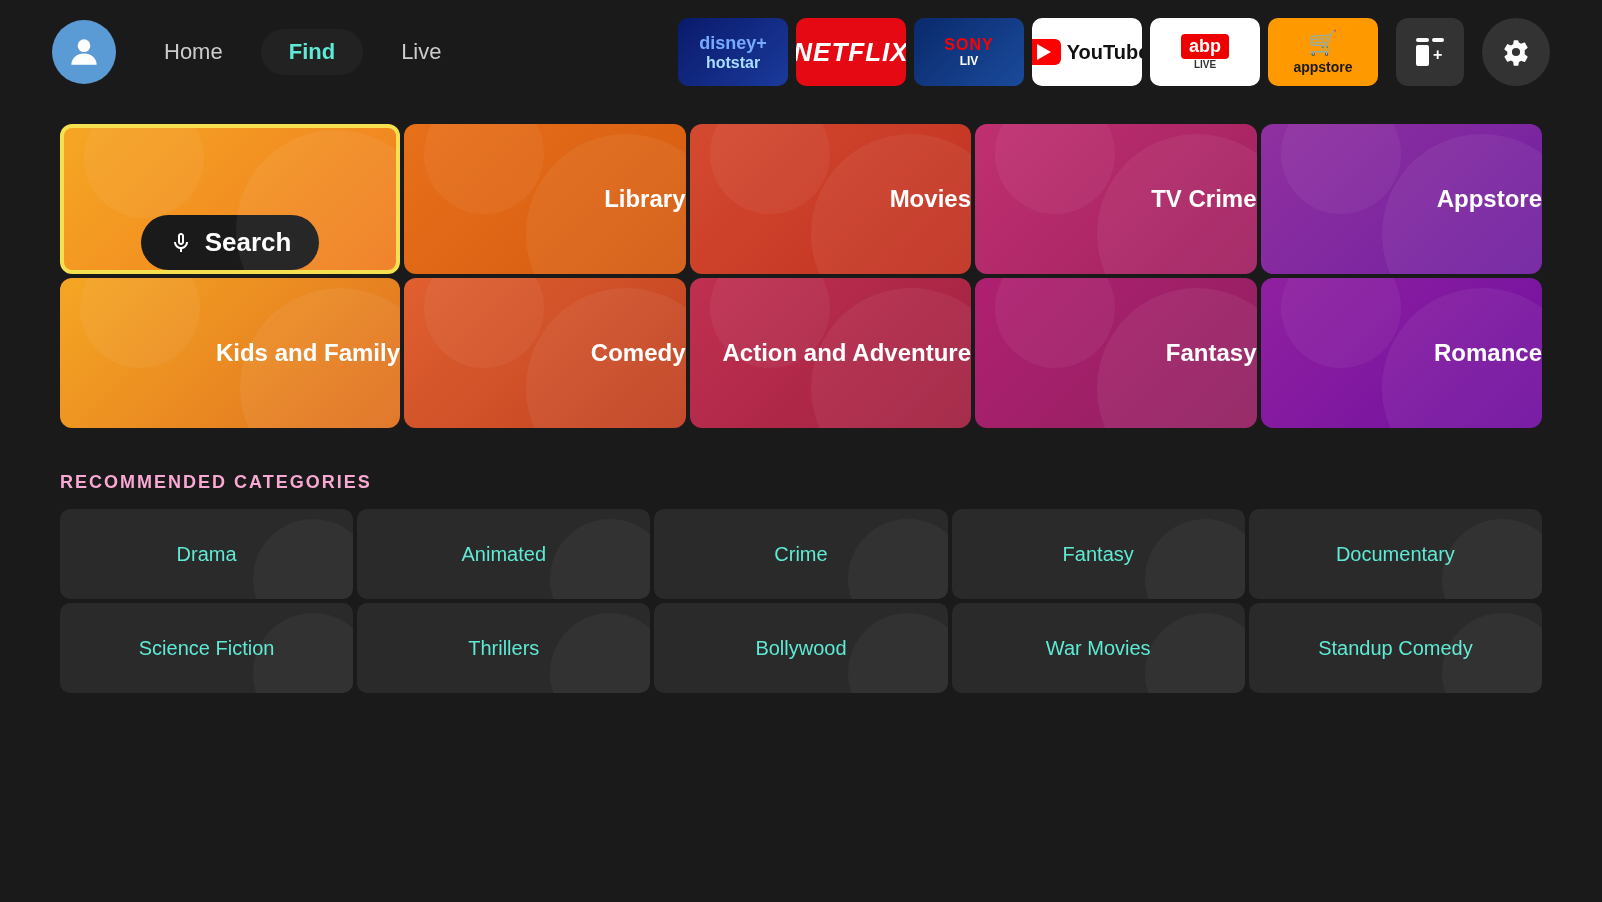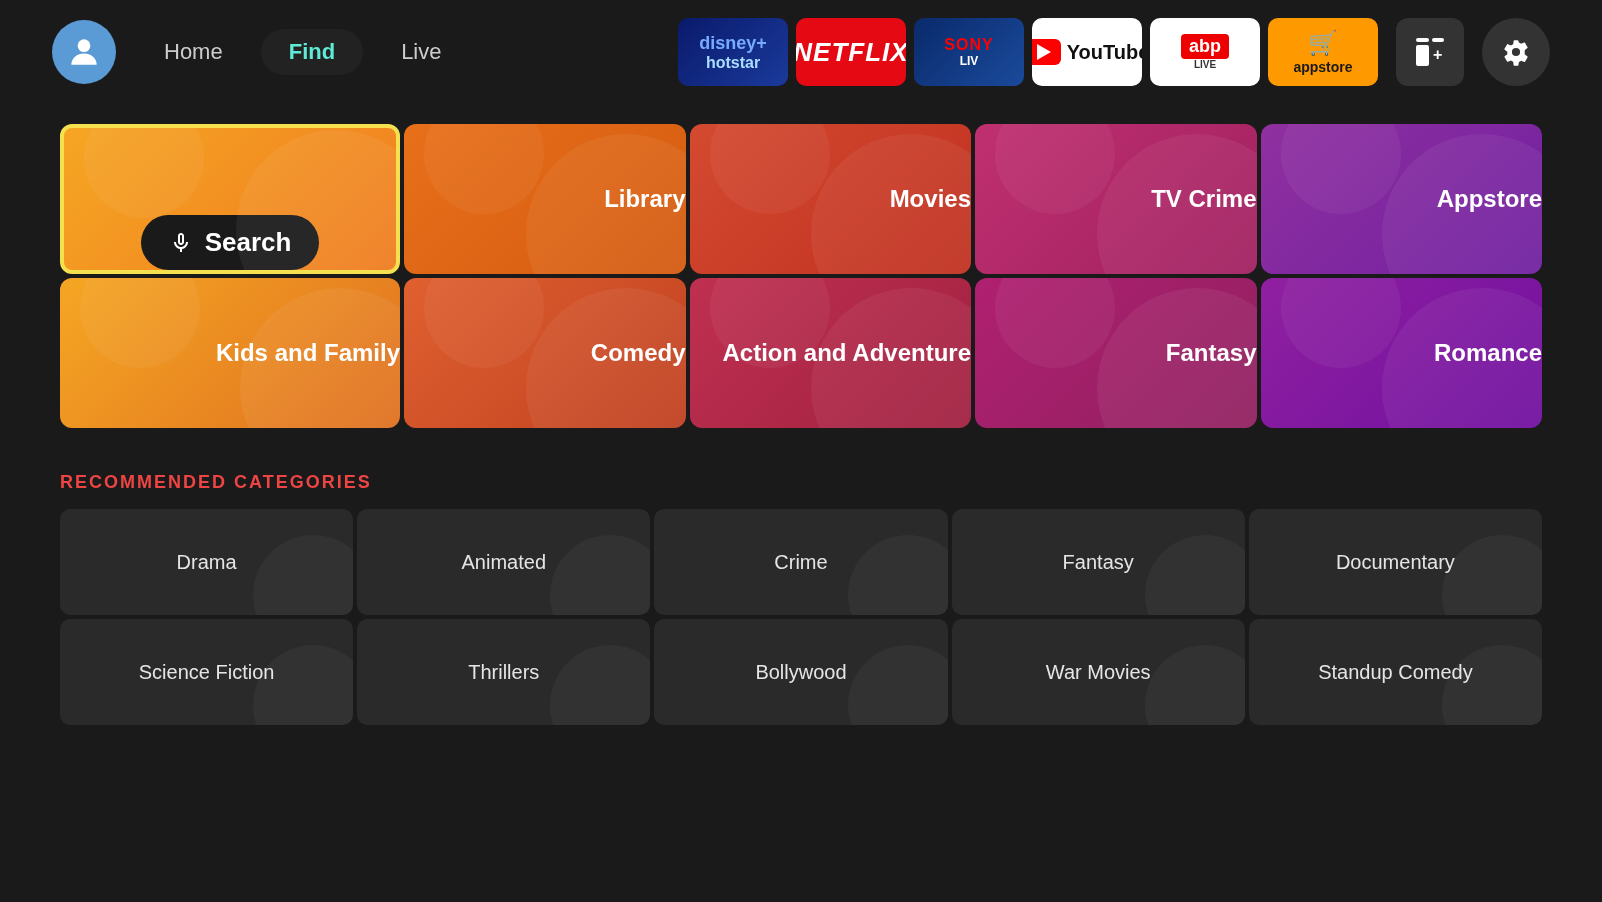--- a/index.html
+++ b/index.html
@@ -174,47 +174,47 @@
     }
 
     
     .recommended {
       padding: 24px 60px 0 60px;
     }
     .recommended-title {
       font-size: 18px;
       font-weight: 700;
       letter-spacing: 2px;
-      color: #ef4444;
+      color: #f9a8d4;
       margin-bottom: 16px;
       text-transform: uppercase;
     }
 
     .rec-grid-top {
       display: grid;
       grid-template-columns: repeat(5, 1fr);
       gap: 4px;
       margin-bottom: 4px;
     }
     .rec-grid-bottom {
       display: grid;
       grid-template-columns: repeat(5, 1fr);
       gap: 4px;
     }
 
     .rec-tile {
-      height: 106px;
+      height: 90px;
       background: #2a2a2a;
       border-radius: 10px;
       display: flex;
       align-items: center;
       justify-content: center;
       font-size: 20px;
       font-weight: 500;
-      color: #e5e5e5;
+      color: #5eead4;
       cursor: pointer;
       position: relative;
       overflow: hidden;
     }
     .rec-tile::before {
       content: '';
       position: absolute;
       width: 120px;
       height: 120px;
       border-radius: 50%;

